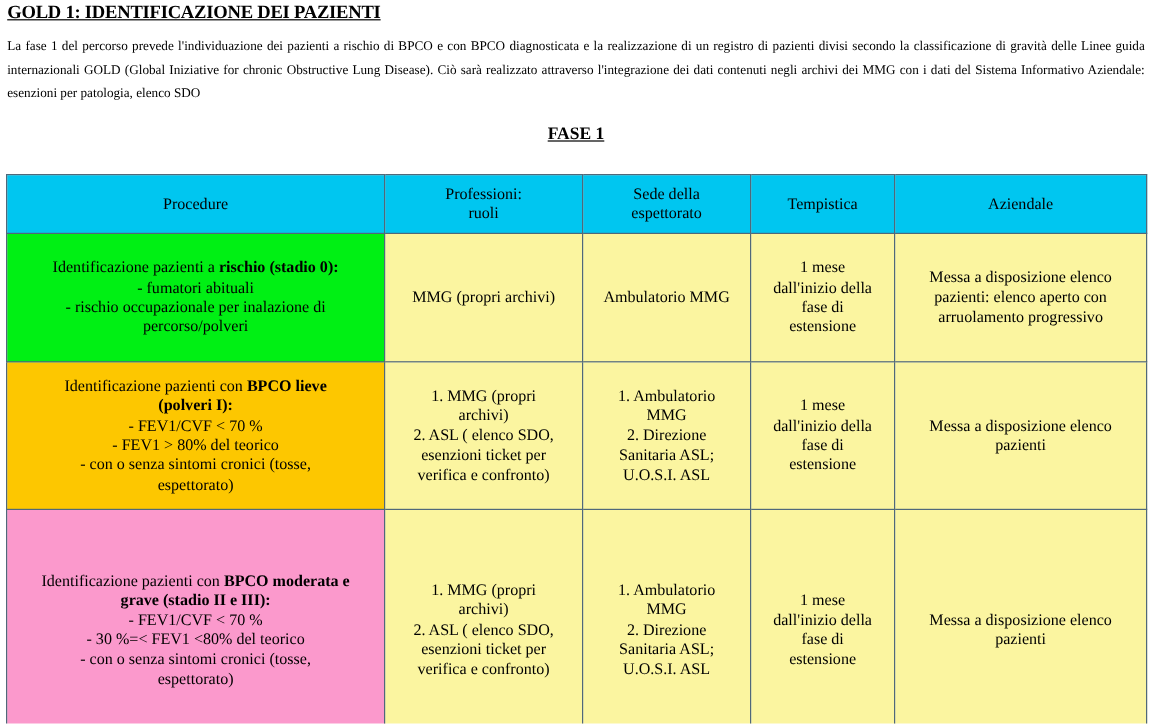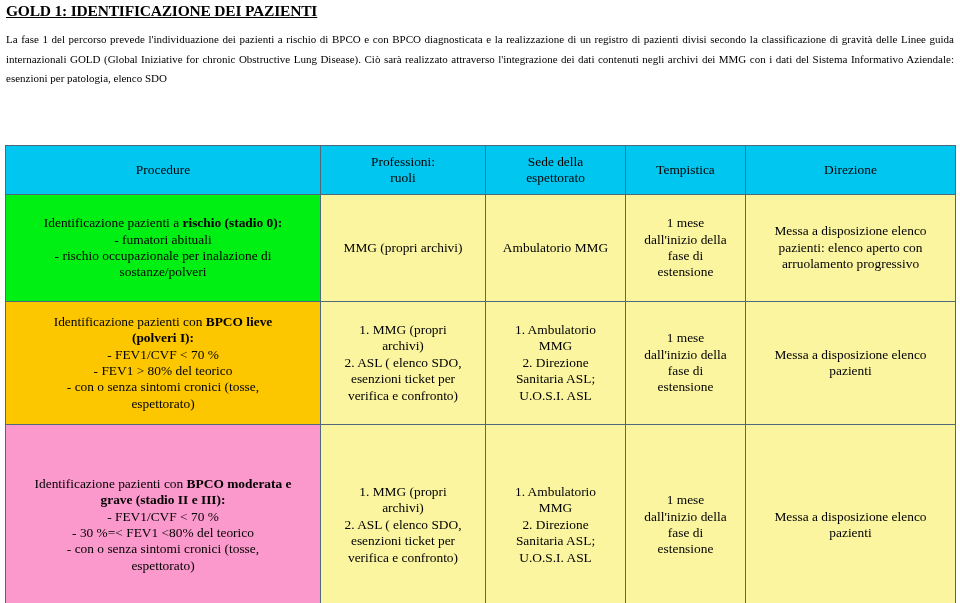--- a/index.html
+++ b/index.html
@@ -119,20 +119,21 @@
 <body>
 
 <div class="page">
 
   <div class="doc-title">GOLD 1: IDENTIFICAZIONE DEI PAZIENTI</div>
 
   <div class="intro">
     <p>La fase 1 del percorso prevede l'individuazione dei pazienti a rischio di BPCO e con  BPCO diagnosticata e la realizzazione di un registro di pazienti divisi secondo la classificazione di gravità delle Linee guida internazionali GOLD (Global Iniziative for chronic Obstructive Lung Disease). Ciò sarà realizzato attraverso l'integrazione dei dati contenuti negli archivi dei MMG con i dati del Sistema Informativo Aziendale: esenzioni per patologia, elenco SDO</p>
   </div>
 
+  <div class="fase-label">FASE 1</div>
 
   <div class="tbl-wrap">
     <table class="matrix">
       <colgroup>
         <col class="c1">
           <col class="c2">
           <col class="c3">
           <col class="c4">
           <col class="c5">
       </colgroup>
@@ -148,33 +149,33 @@
           </th>
           <th>
             <span class="line">Sede della</span>
             <span class="line">espettorato</span>
           </th>
           <th>
             <span class="line">Tempistica</span>
             <span class="line"></span>
           </th>
           <th>
-            <span class="line">Direzione</span>
+            <span class="line">Aziendale</span>
             <span class="line"></span>
           </th>
         </tr>
       </thead>
       <tbody>
 
         <tr class="r1">
           <td class="proc bg-green">
             <span class="line"><span>Identificazione pazienti a </span><span class="b">rischio (stadio 0):</span></span>
             <span class="line">- fumatori abituali</span>
             <span class="line">- rischio occupazionale per inalazione di</span>
-            <span class="line">sostanze/polveri</span>
+            <span class="line">percorso/polveri</span>
           </td>
           <td class="cell-yellow">
             <span class="line">MMG (propri archivi)</span>
           </td>
           <td class="cell-yellow">
             <span class="line">Ambulatorio MMG</span>
           </td>
           <td class="cell-yellow">
             <span class="line">1   mese</span>
             <span class="line">dall'inizio della</span>

